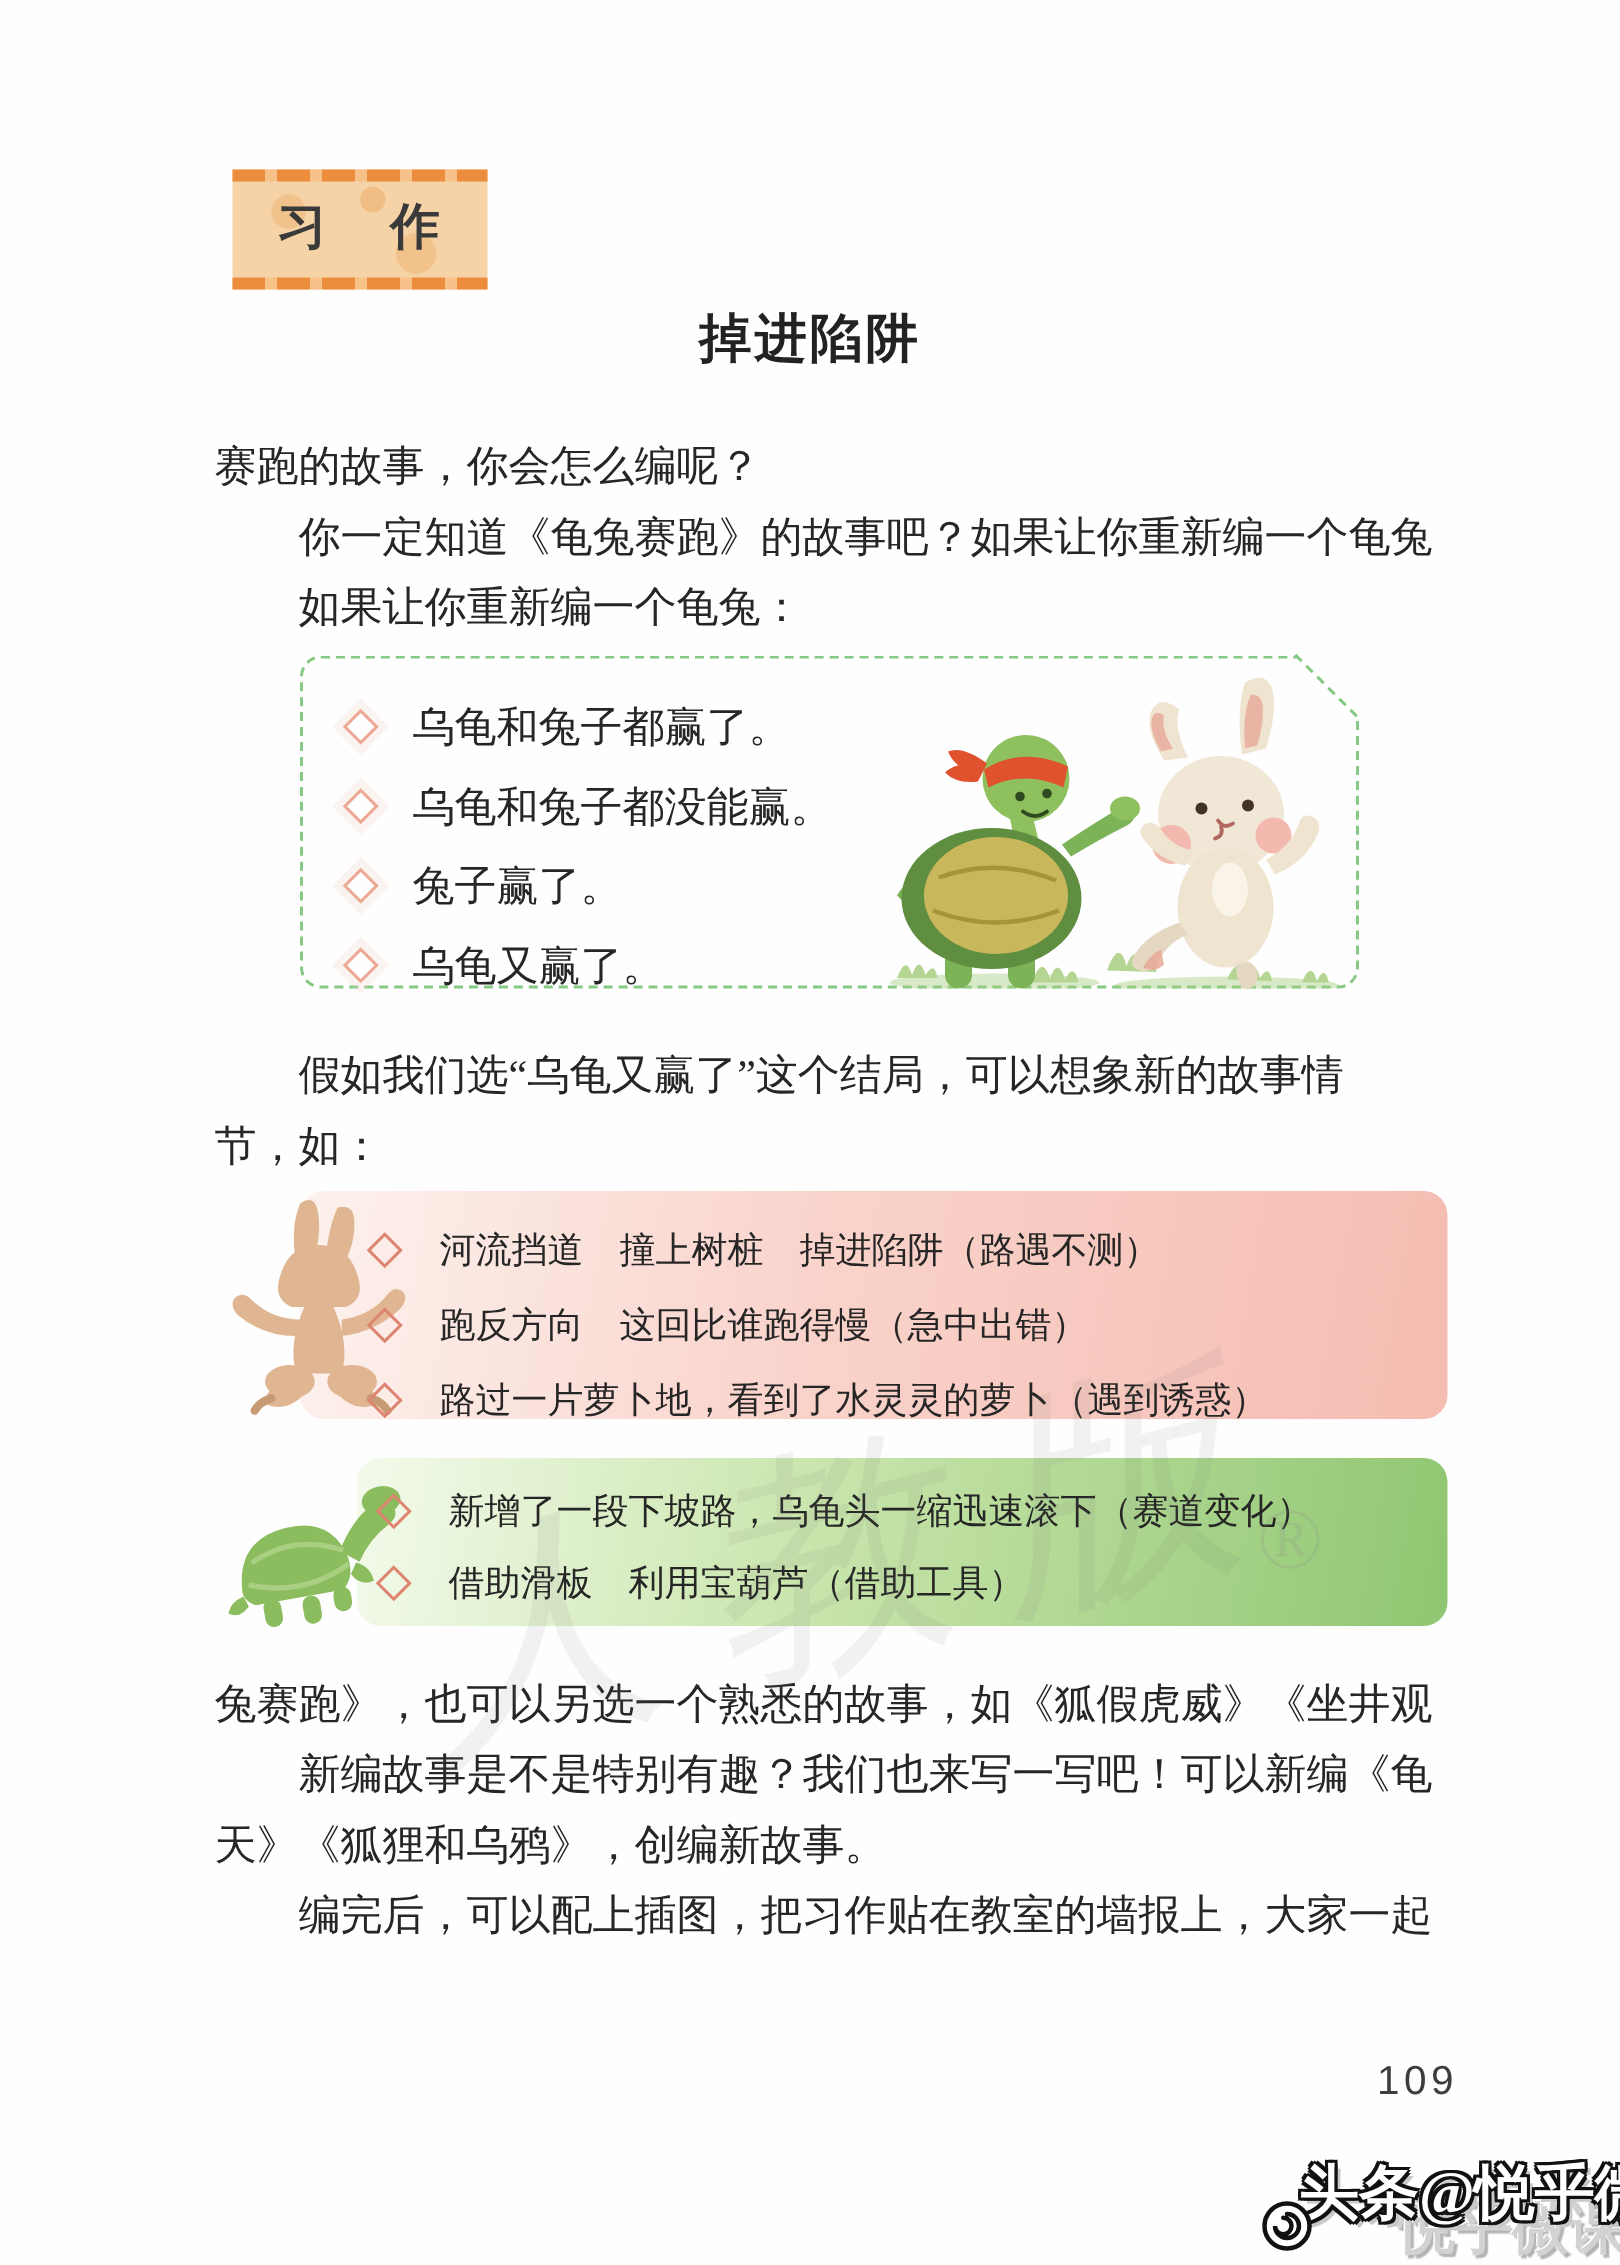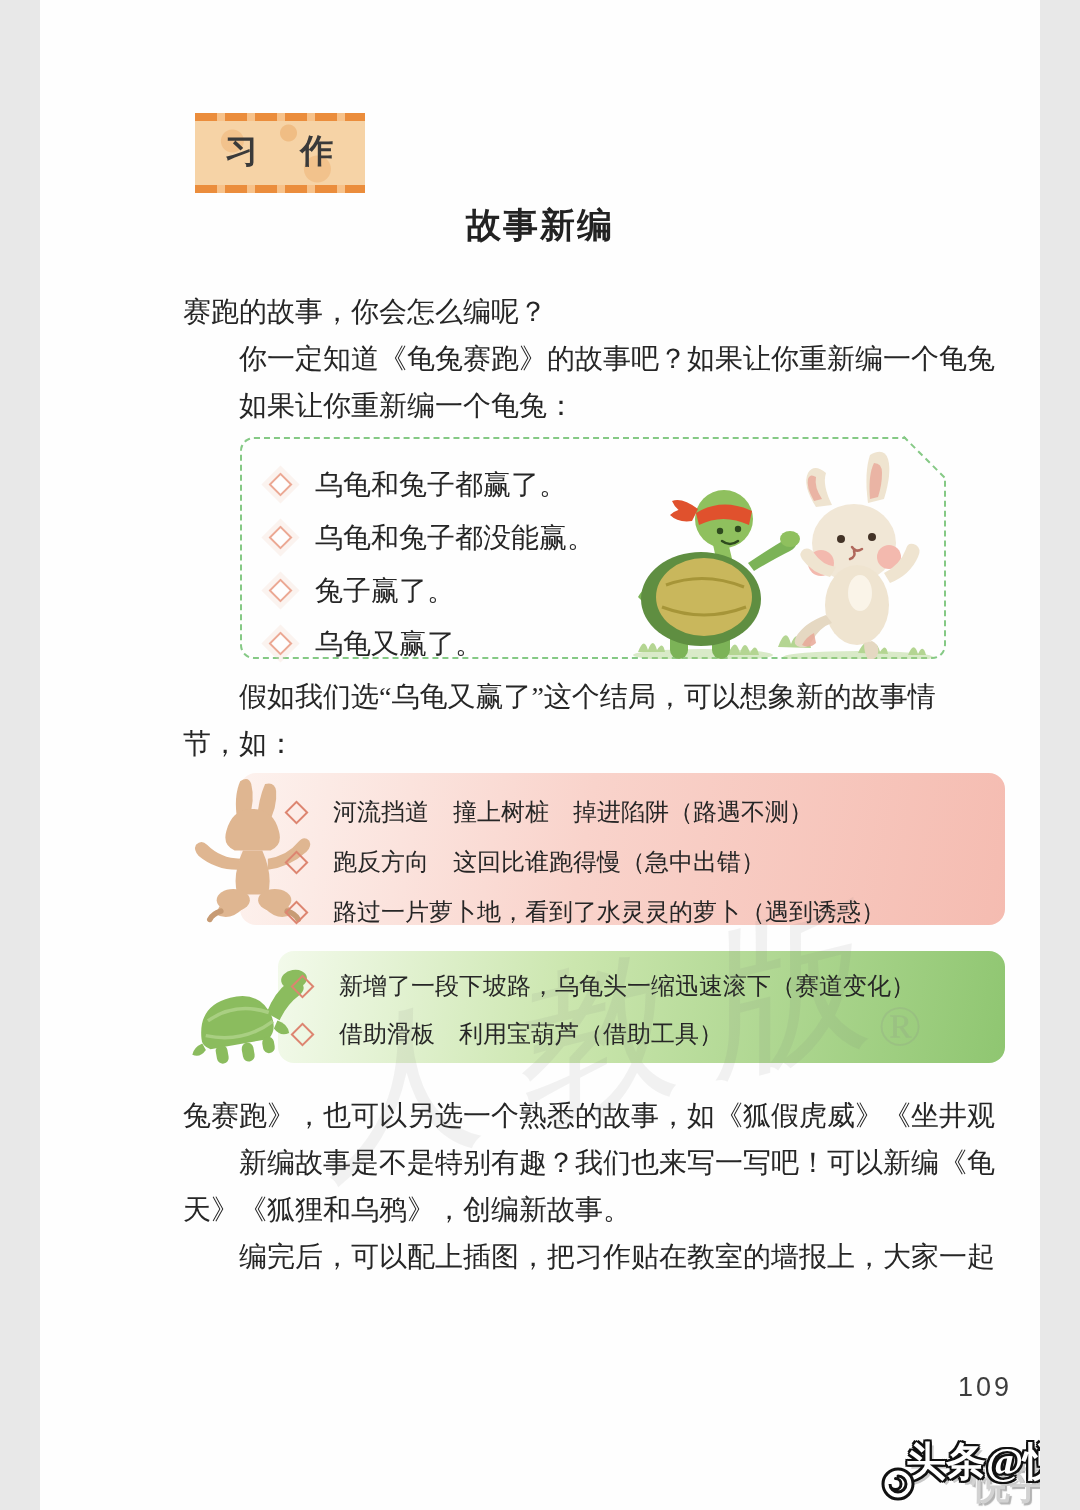--- a/index.html
+++ b/index.html
@@ -1,17 +1,17 @@
 <!DOCTYPE html>
 <html><head>
 <meta charset="utf-8">
 <style>
   html,body{margin:0;padding:0;background:#e8e8e8;}
   .page{
-    position:relative; width:1000px; height:1510px; margin:0 auto;
+    position:relative; width:1080px; height:1510px; margin:0 auto;
     background:#fefefe; overflow:hidden;
     font-family:"Liberation Serif","DejaVu Serif",serif; color:#262626;
   }
   
   .badge{
     position:absolute; left:155px; top:113px; width:170px; height:80px;
     background:
       radial-gradient(circle at 22% 35%, #f2c28c 0 11px, rgba(0,0,0,0) 12px),
       radial-gradient(circle at 72% 70%, #f2c28c 0 13px, rgba(0,0,0,0) 14px),
       radial-gradient(circle at 55% 25%, #f0bd84 0 8px, rgba(0,0,0,0) 9px),
@@ -63,21 +63,21 @@
     margin:26px 0 0 95px; width:727px; height:112px;
     background:linear-gradient(100deg,#f3faeb 0%,#cbe6ae 40%,#8fc671 100%);
     padding:11px 0 0 16px;
   }
   .box-item{display:flex; align-items:center; height:50px; font-size:24px;text-align:center;}
   .pg .box-item{height:48px;}
   .box-item .diamond{margin:0 28px 0 0;}
   .rabbit-figure{position:absolute; left:-62px; top:0px; width:152px; height:152px;}
   .turtle-figure{position:absolute; left:-100px; top:6px; width:142px; height:118px;}
   
-  .para-middle{margin-top:14px;}
+  .para-middle{margin-top:35px;}
   .para-outro1{margin-top:29px;}
   
   .page-number{
     position:absolute; left:918px; top:1372px; font-size:27px; letter-spacing:3px;
     color:#3d3d3d; font-family:"Liberation Sans","DejaVu Sans",sans-serif;
   }
   
   .wm-diagonal{
     position:absolute; left:265px; top:955px; font-size:165px; line-height:1;
     color:#777; opacity:0.09; transform:rotate(-14deg); letter-spacing:34px;
@@ -107,21 +107,21 @@
 <body>
 
 <div class="page">
 
   <div class="badge">
     <div class="badge-strip top"></div>
     <div class="badge-label">习 作</div>
     <div class="badge-strip bottom"></div>
   </div>
 
-  <div class="title">故事新编</div>
+  <div class="title">掉进陷阱</div>
 
   <div class="content">
 
     <div>
       <div class="line">赛跑的故事，你会怎么编呢？</div>
       <div class="line first">你一定知道《龟兔赛跑》的故事吧？如果让你重新编一个龟兔</div>
       <div class="line first">如果让你重新编一个龟兔：</div>
     </div>
 
     <div class="endings-box">

